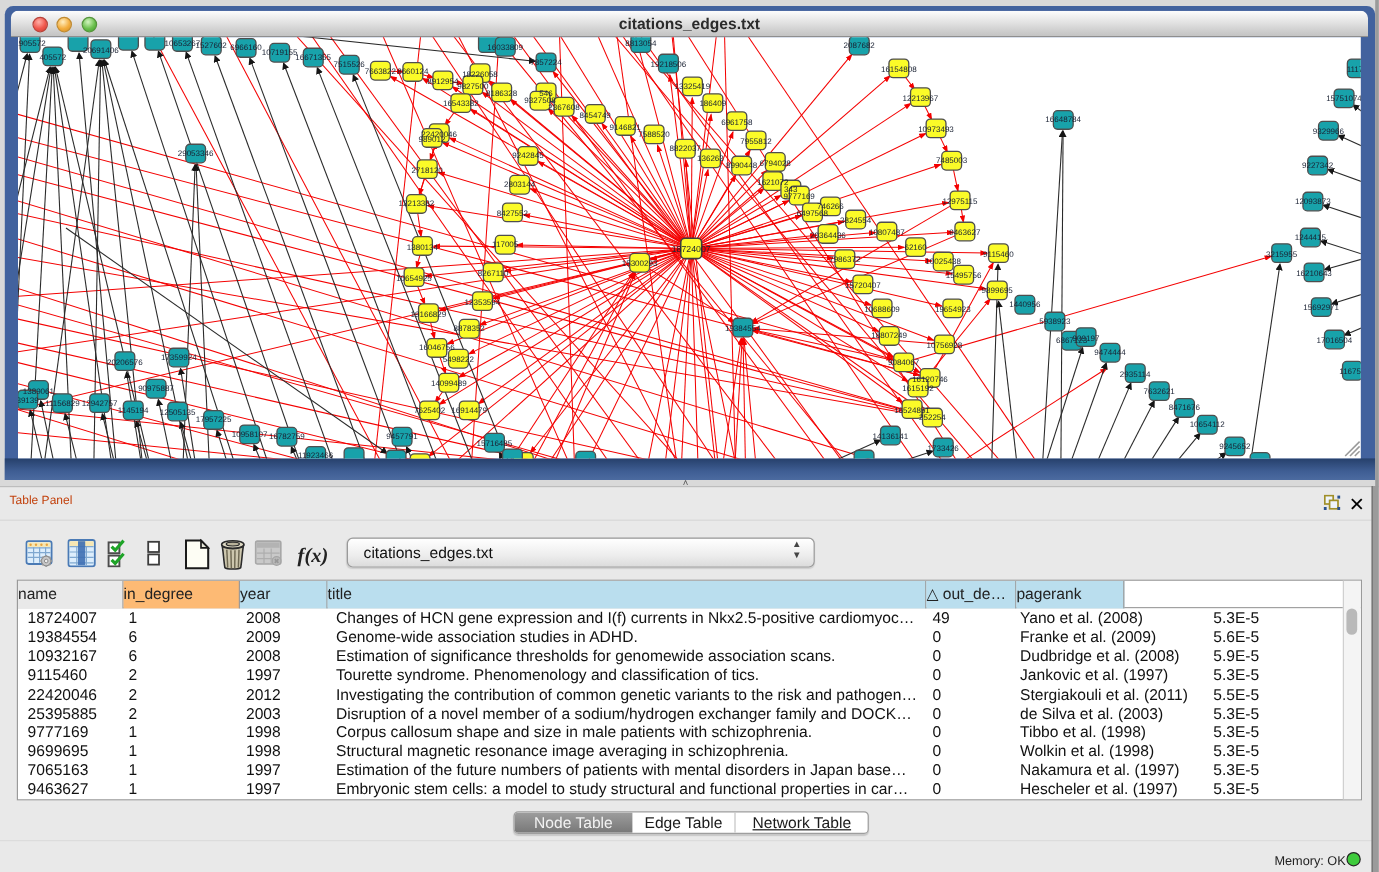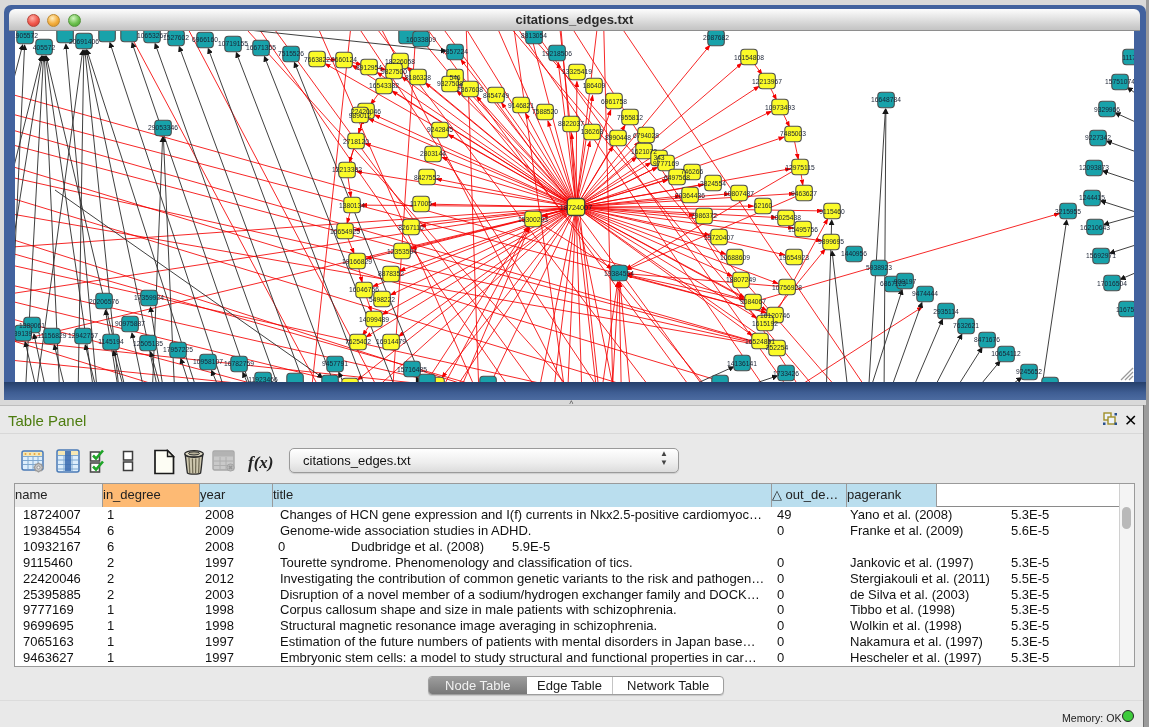--- a/index.html
+++ b/index.html
@@ -15,21 +15,21 @@
   background:linear-gradient(#26406b,#3f5e94 60%,#4c6ba0); position:absolute; }
 #titlebar { left:5px; top:4px; width:1131px; height:22px; border-radius:6px 6px 0 0;
   background:linear-gradient(#fdfdfd,#e3e3e3 45%,#cbcbcb 85%,#c4c4c4);
   border-bottom:1px solid #8e8e8e; }
 #title { width:100%; text-align:center; font-size:13px; font-weight:bold; color:#2b2b2b; line-height:22px; }
 .light { position:absolute; top:5px; width:13px; height:13px; border-radius:50%; }
 #lr { left:17.5px; background:radial-gradient(circle at 40% 30%, #ffb0a8, #f0574c 55%, #c93a30);
   border:1px solid #b8433a; }
 #canvas { left:11px; top:26px; width:1119px; height:351px; background:#fff; }
 #panel { left:0; top:405px; width:1149px; height:322px; background:#e9e9e9; }
-#ptitle { left:8px; top:7px; font-size:15px; color:#4d7c0f; }
+#ptitle { left:8px; top:7px; font-size:10px; color:#c2410c; }
 #pline { left:0; top:0; width:1149px; height:1px; background:#bdbdbd; }
 #tline { left:0; top:28px; width:1143px; height:1px; background:#d8d8d8; }
 .tbi { position:absolute; top:44px; }
 #fx { left:248px; top:48px; font-family:"Liberation Serif", serif; font-style:italic;
   font-weight:bold; font-size:17px; color:#222; }
 #combo { left:289px; top:43px; width:390px; height:25px; border:1px solid #9a9a9a;
   border-radius:5px; background:linear-gradient(#ffffff,#ededed 60%,#dcdcdc);
   font-size:13px; color:#111; line-height:23px; padding-left:13px;
   box-shadow:0 1px 1px rgba(0,0,0,0.12); }
 #carrows { position:absolute; right:10px; top:0px; font-size:8px; color:#444;
@@ -45,21 +45,21 @@
 #vsb { left:1119px; top:79px; width:15px; height:182px; background:#f4f4f4;
   border-left:1px solid #d0d0d0; }
 #vsbthumb { left:1122px; top:102px; width:9px; height:22px; background:#b9b9b9;
   border-radius:5px; }
 #tabs { left:428px; top:271px; width:296px; height:19px; display:flex;
   border:1px solid #9e9e9e; border-radius:4px; overflow:hidden; background:#fff;
   box-shadow:0 1px 1px rgba(0,0,0,0.15); }
 .tab { font-size:13px; line-height:18px; text-align:center; color:#1a1a1a; }
 #tab1 { width:98px; background:linear-gradient(#9d9d9d,#787878); color:#f2f2f2; }
 #tab2 { width:87px; border-right:1px solid #c4c4c4; }
-#tab3 { width:110px; }
+#tab3 { width:110px;text-decoration:underline; }
 #sline { left:0; top:295px; width:1149px; height:1px; background:#dcdcdc; }
 #mem { left:1062px; top:306.5px; font-size:10.6px; color:#222; }
 #memdot { left:1122px; top:304.5px; width:12px; height:12px; border-radius:50%;
   background:#3ecb3c; border:1.5px solid #262626; }
 #ficon { left:1103px; top:7px; }
 #xicon { left:1124px; top:6px; }
 #divarrow { left:569px; top:-7px; font-size:8px; color:#555; }
 </style></head>
 <body>
 <div id="desktop" class="abs"></div>
@@ -723,20 +723,21 @@
         <div class="td" style="width:73px;padding-left:5px">2009</div>
         <div class="td" style="width:499px;padding-left:7px">Genome‑wide association studies in ADHD.</div>
         <div class="td" style="width:75px;padding-left:5px">0</div>
         <div class="td" style="width:159px;padding-left:3px">Franke et al. (2009)</div>
         <div class="td" style="width:90px;padding-left:5px">5.6E‑5</div>
       </div>
 <div class="tr">
         <div class="td" style="width:88px;padding-left:8px">10932167</div>
         <div class="td" style="width:97px;padding-left:4px">6</div>
         <div class="td" style="width:73px;padding-left:5px">2008</div>
+        <div class="td" style="width:499px;padding-left:7px">Estimation of significance thresholds for genomewide association scans.</div>
         <div class="td" style="width:75px;padding-left:5px">0</div>
         <div class="td" style="width:159px;padding-left:3px">Dudbridge et al. (2008)</div>
         <div class="td" style="width:90px;padding-left:5px">5.9E‑5</div>
       </div>
 <div class="tr">
         <div class="td" style="width:88px;padding-left:8px">9115460</div>
         <div class="td" style="width:97px;padding-left:4px">2</div>
         <div class="td" style="width:73px;padding-left:5px">1997</div>
         <div class="td" style="width:499px;padding-left:7px">Tourette syndrome. Phenomenology and classification of tics.</div>
         <div class="td" style="width:75px;padding-left:5px">0</div>

